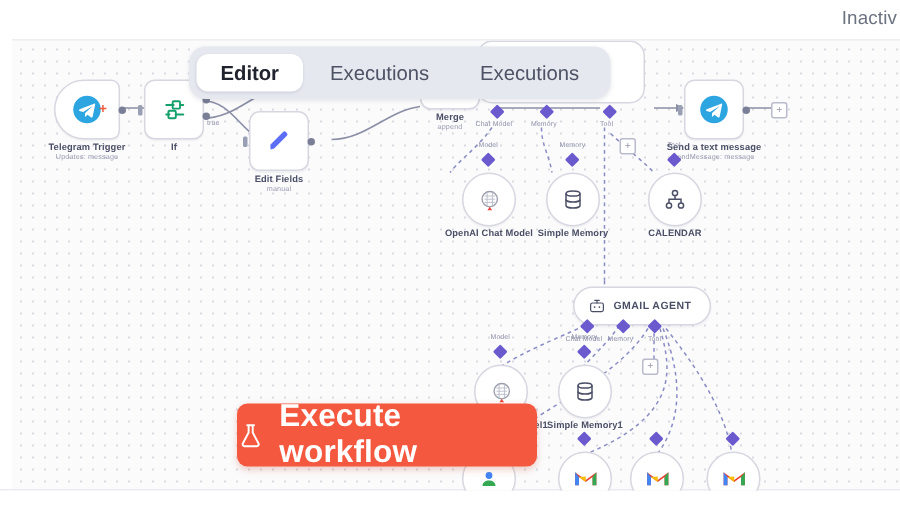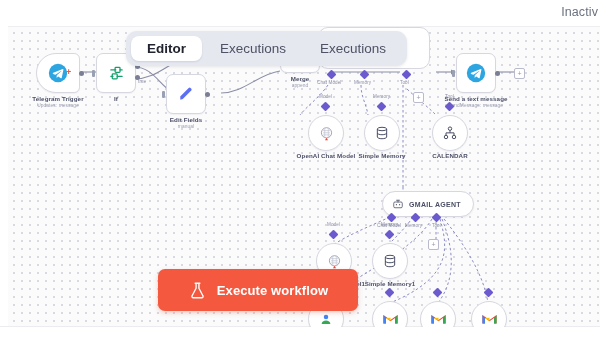--- a/index.html
+++ b/index.html
@@ -115,21 +115,21 @@
   .tab.active{background:#ffffff;color:#21242e;font-weight:700;
     box-shadow:0 1px 2px rgba(40,44,70,.12);}
 
   
   #execute-btn{
     position:absolute;left:158px;top:269px;width:200px;height:42px;
     background:#f4593f;border-radius:7px;z-index:35;
     display:flex;align-items:center;justify-content:center;gap:10px;
     cursor:pointer;box-shadow:0 2px 5px rgba(200,70,45,.25);
   }
-  #execute-btn .etxt{color:#ffffff;font-size:13px;font-weight:700;letter-spacing:.1px;}
+  #execute-btn .etxt{color:#ffffff;font-size:21px;font-weight:700;letter-spacing:.1px;}
 </style>
 </head>
 <body>
 
 <div id="canvas">
 
   <svg class="wires">
     <defs>
       <marker id="arw" markerWidth="5" markerHeight="5" refX="4" refY="2.5" orient="auto">
         <path d="M0,0 L5,2.5 L0,5 z" fill="#8b8fa6"></path>

